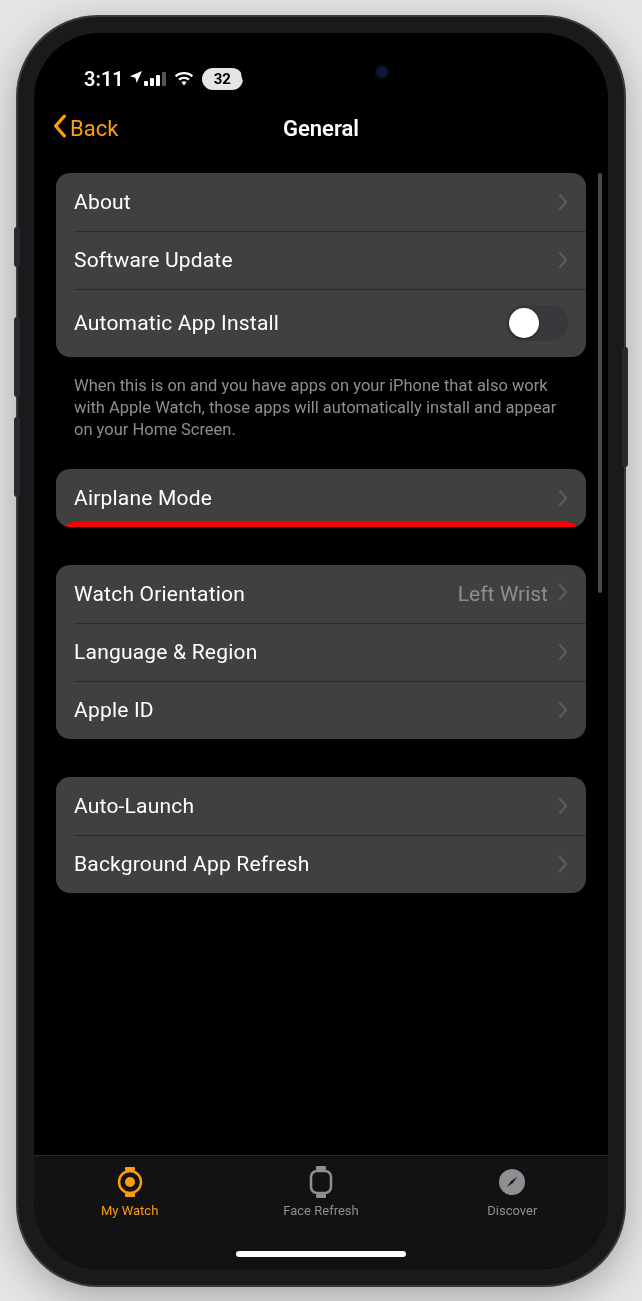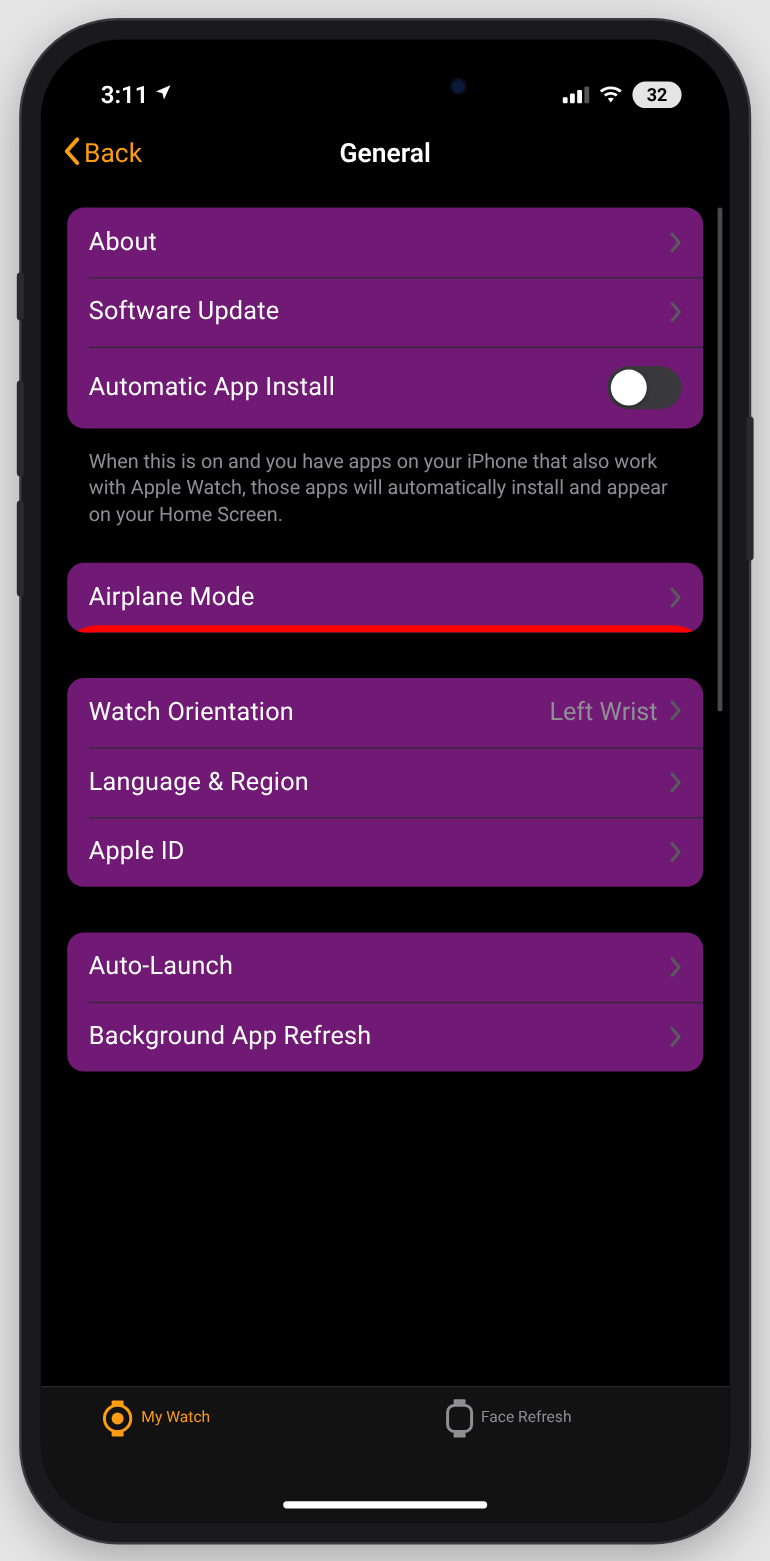--- a/index.html
+++ b/index.html
@@ -58,21 +58,20 @@
   .camera-dot {
     width: 14px;
     height: 14px;
     background: #0a1a3a;
     border-radius: 50%;
     border: 2px solid #081020;
   }
   
   .status-bar {
     display: flex;
-    justify-content: space-between;
     align-items: center;
     padding: 22px 40px 0 50px;
     height: 70px;
     color: #fff;
     font-size: 20px;
     font-weight: 600;
   }
   .status-left { display: flex; align-items: center; gap: 4px; }
   .status-right { display: flex; align-items: center; gap: 8px; }
   .location-icon { font-size: 16px; }
@@ -130,21 +129,21 @@
   .scroll-indicator {
     position: absolute;
     right: 6px;
     top: 10px;
     width: 4px;
     height: 420px;
     background: #4a4a4c;
     border-radius: 2px;
   }
   .group {
-    background: #701a75;
+    background: #404040;
     border-radius: 14px;
     margin-bottom: 10px;
     overflow: hidden;
     position: relative;
   }
   .row {
     display: flex;
     align-items: center;
     justify-content: space-between;
     padding: 16px 18px;
@@ -211,21 +210,21 @@
     background: rgba(20,20,20,0.92);
     border-top: 1px solid #2a2a2c;
     display: flex;
     justify-content: space-around;
     align-items: flex-start;
     padding-top: 10px;
     position: relative;
   }
   .tab {
     display: flex;
-    flex-direction: row;
+    flex-direction: column;
     align-items: center;
     gap: 5px;
     color: #8e8e93;
     font-size: 13px;
     width: 33%;
   }
   .tab.active { color: #fb9c12; }
   .tab-icon { height: 32px; display: flex; align-items: center; justify-content: center; }
   .home-indicator {
     position: absolute;
@@ -401,17 +400,26 @@
       <div class="tab">
         <span class="tab-icon">
           <svg width="26" height="34" viewBox="0 0 26 34">
               <rect x="3" y="6" width="20" height="22" rx="6" stroke="#8e8e93" stroke-width="2.5" fill="none"></rect>
               <rect x="8" y="1" width="10" height="4" rx="1" fill="#8e8e93"></rect>
               <rect x="8" y="29" width="10" height="4" rx="1" fill="#8e8e93"></rect>
             </svg>
         </span>
         <span>Face Refresh</span>
       </div>
+      <div class="tab">
+        <span class="tab-icon">
+          <svg width="30" height="30" viewBox="0 0 30 30">
+              <circle cx="15" cy="15" r="13" fill="#8e8e93"></circle>
+              <path d="M20 10 L16 16 L10 20 L14 14 Z" fill="#1a1a1c"></path>
+            </svg>
+        </span>
+        <span>Discover</span>
+      </div>
       <div class="home-indicator"></div>
     </div>
 
   </div>
 </div>
 
 </body></html>

